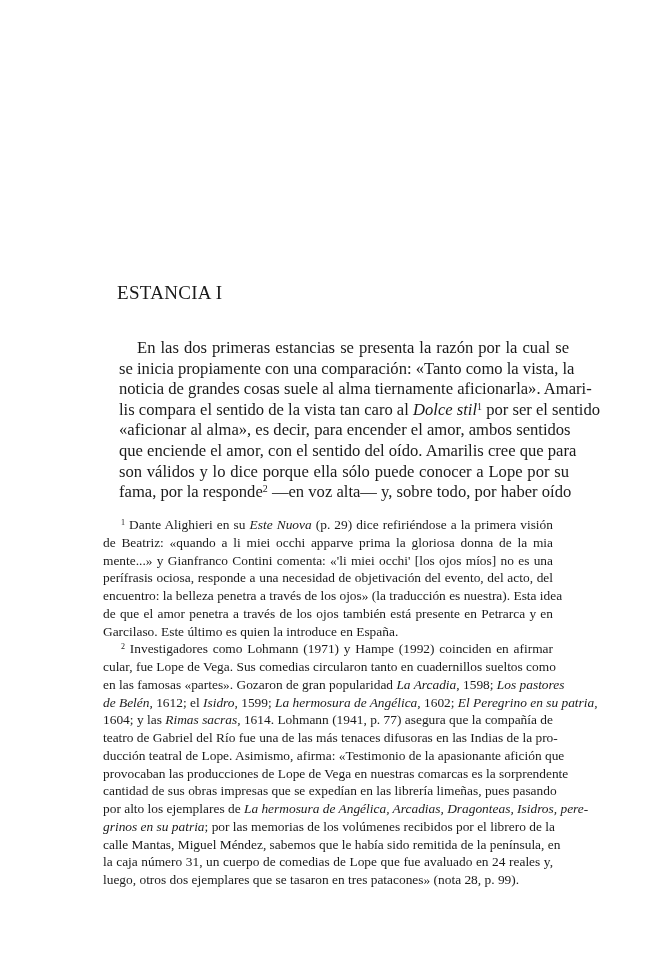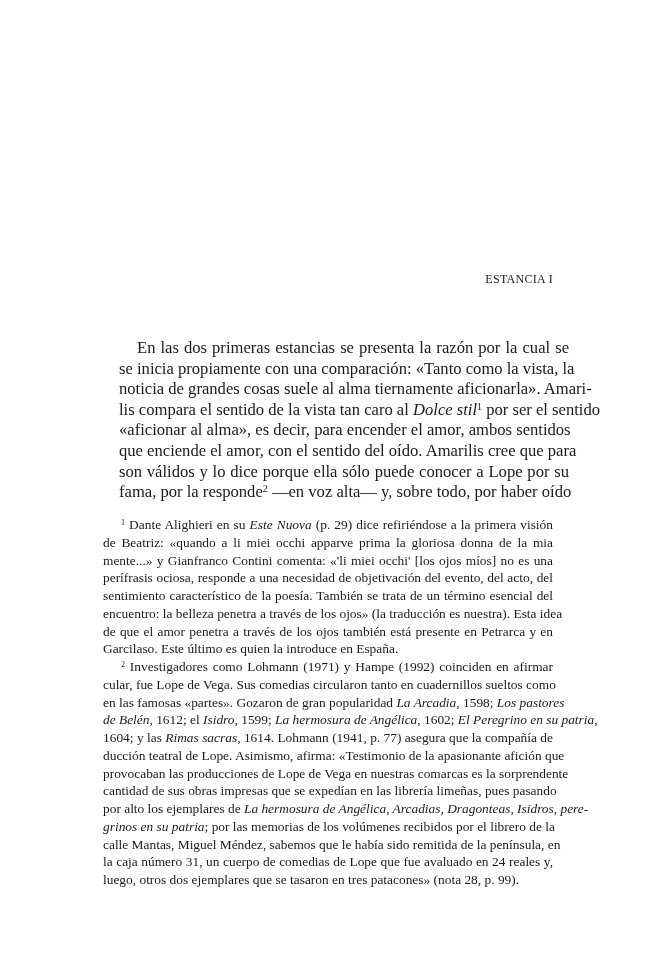--- a/index.html
+++ b/index.html
@@ -19,25 +19,25 @@
       position: absolute;
       left: 103px;
       top: 0;
       width: 450px;
     }
     .section-title {
       position: absolute;
       top: 268px;
       left: 0;
       width: 450px;
-      text-align: right;
-      font-size: 12px;
+      text-align: left;
+      font-size: 19px;
       letter-spacing: 0.3px;
       line-height: 22px;
-      margin: 0;
+      margin: 14px;
       font-weight: normal;
     }
     .body-text {
       position: absolute;
       top: 322px;
       left: 0;
       width: 450px;
       font-size: 16.6px;
       line-height: 20.6px;
       text-align: justify;
@@ -91,30 +91,30 @@
     <span class="line">son válidos y lo dice porque ella sólo puede conocer a Lope por su</span>
     <span class="line"><span>fama, por la responde</span><sup>2</sup><span> —en voz alta— y, sobre todo, por haber oído</span></span>
   </div>
 
   <div class="footnotes">
 
     <span class="fn-line indent"><sup>1</sup><span> Dante Alighieri en su </span><i>Este Nuova</i><span> (p. 29) dice refiriéndose a la primera visión</span></span>
     <span class="fn-line">de Beatriz:  «quando a li miei occhi apparve prima la gloriosa donna de la mia</span>
     <span class="fn-line">mente...» y Gianfranco Contini comenta: «'li miei occhi' [los ojos míos] no es una</span>
     <span class="fn-line">perífrasis ociosa, responde a una necesidad de objetivación del evento, del acto, del</span>
-    <span class="fn-line">sentimiento característico de la poesía. También se trata de un término esencial del</span>
     <span class="fn-line">encuentro: la belleza penetra a través de los ojos» (la traducción es nuestra). Esta idea</span>
     <span class="fn-line">de que el amor penetra a través de los ojos también está presente en Petrarca y en</span>
     <span class="fn-line last">Garcilaso. Este último es quien la introduce en España.</span>
 
     <span class="fn-line indent"><sup>2</sup><span> Investigadores como Lohmann (1971) y Hampe (1992) coinciden en afirmar</span></span>
     <span class="fn-line">cular, fue Lope de Vega. Sus comedias circularon tanto en cuadernillos sueltos como</span>
     <span class="fn-line"><span>en las famosas  «partes». Gozaron de gran popularidad </span><i>La Arcadia</i><span>, 1598; </span><i>Los pastores</i></span>
     <span class="fn-line"><i>de Belén</i><span>, 1612; el </span><i>Isidro</i><span>, 1599; </span><i>La hermosura de Angélica</i><span>, 1602; </span><i>El Peregrino en su patria</i><span>,</span></span>
     <span class="fn-line"><span>1604; y las </span><i>Rimas sacras</i><span>, 1614. Lohmann (1941, p. 77) asegura que la compañía de</span></span>
+    <span class="fn-line">teatro de Gabriel del Río fue una de las más tenaces difusoras en las Indias de la pro-</span>
     <span class="fn-line">ducción teatral de Lope. Asimismo, afirma:  «Testimonio de la apasionante afición que</span>
     <span class="fn-line">provocaban las producciones de Lope de Vega en nuestras comarcas es la sorprendente</span>
     <span class="fn-line">cantidad de sus obras impresas que se expedían en las librería limeñas, pues pasando</span>
     <span class="fn-line"><span>por alto los ejemplares de </span><i>La hermosura de Angélica, Arcadias, Dragonteas, Isidros, pere-</i></span>
     <span class="fn-line"><i>grinos en su patria</i><span>; por las memorias de los volúmenes recibidos por el librero de la</span></span>
     <span class="fn-line">calle Mantas, Miguel Méndez, sabemos que le había sido remitida de la península, en</span>
     <span class="fn-line">la caja número 31, un cuerpo de comedias de Lope que fue avaluado en 24 reales y,</span>
     <span class="fn-line last">luego, otros dos ejemplares que se tasaron en tres patacones» (nota 28, p. 99).</span>
   </div>
 

